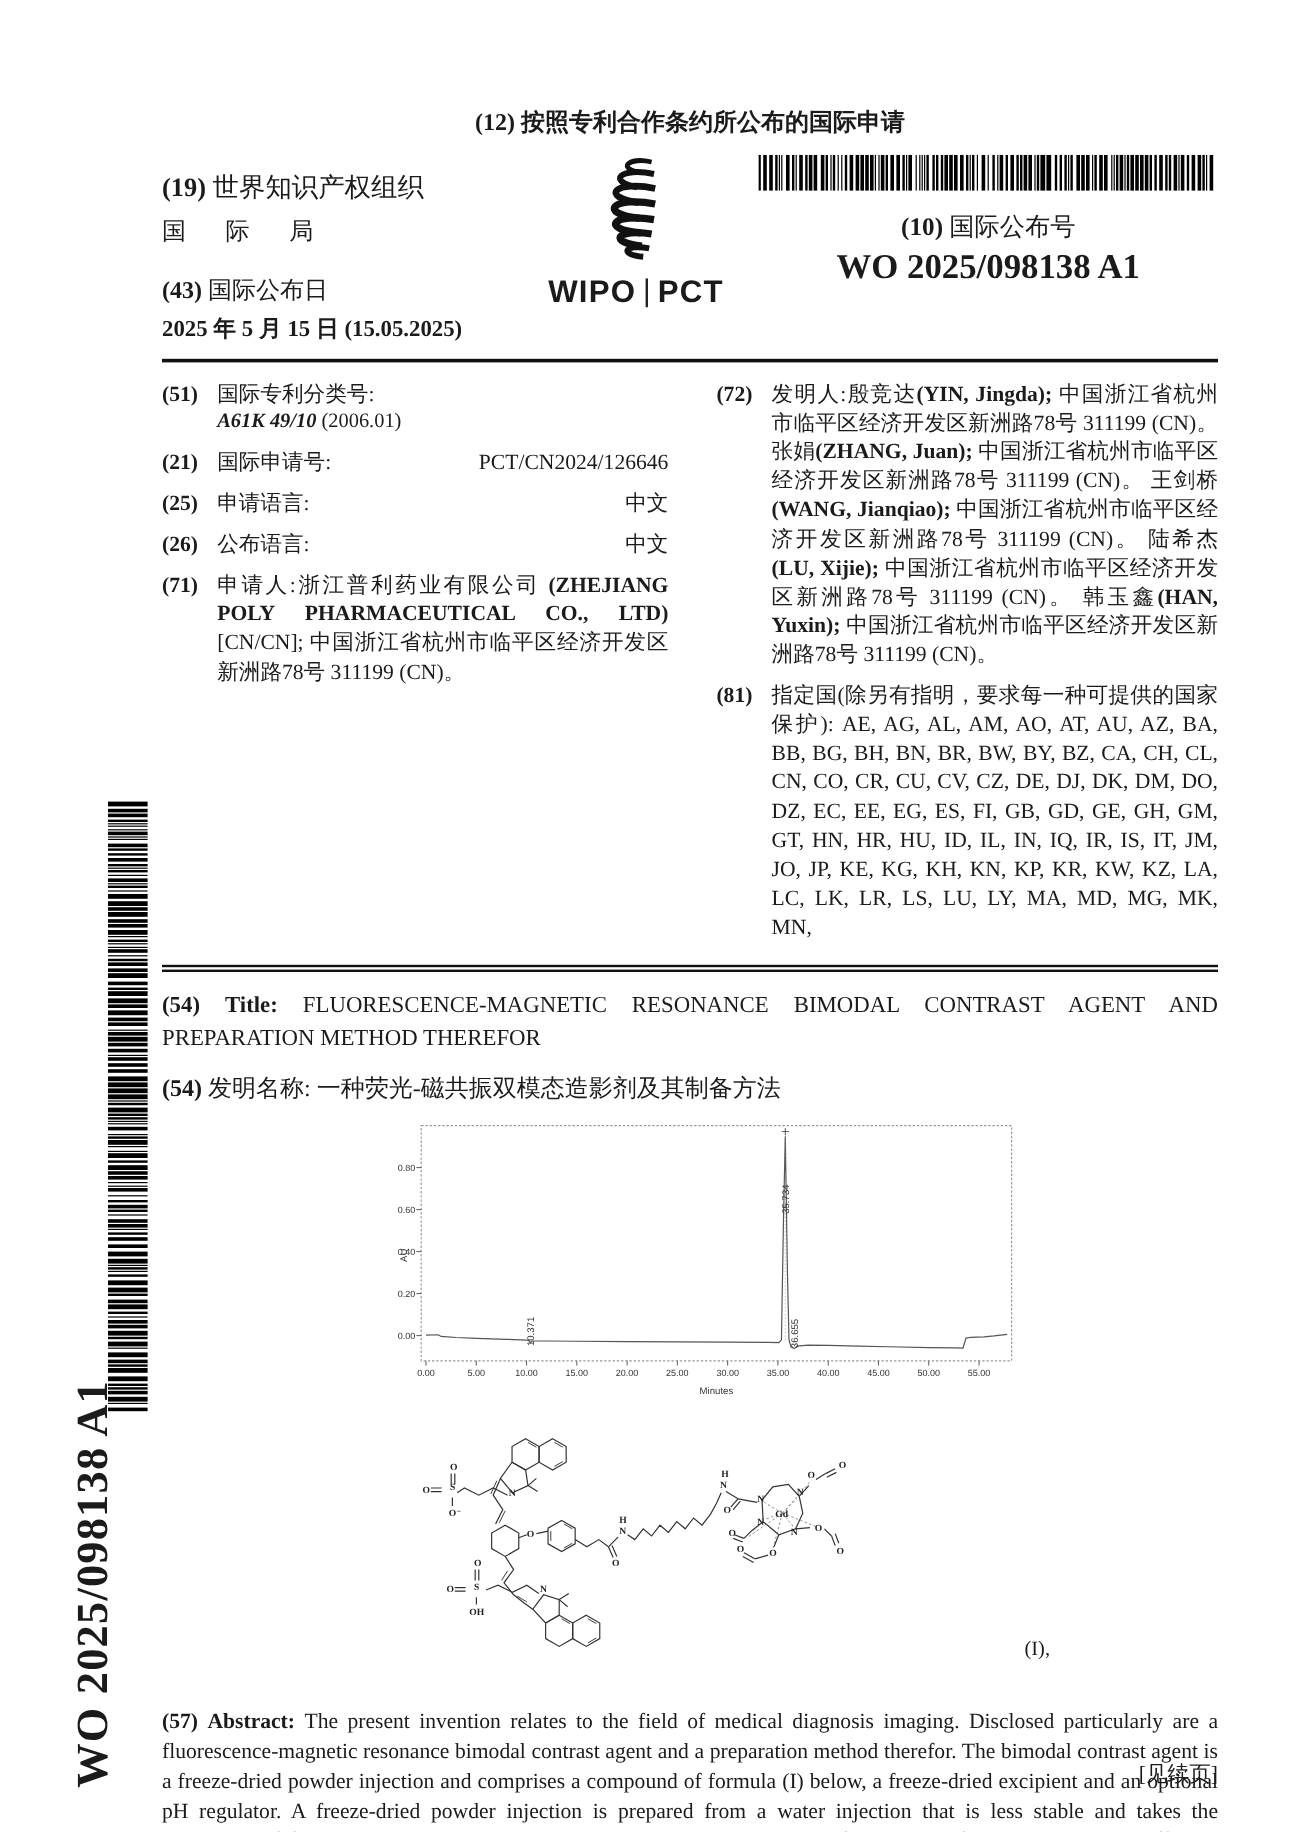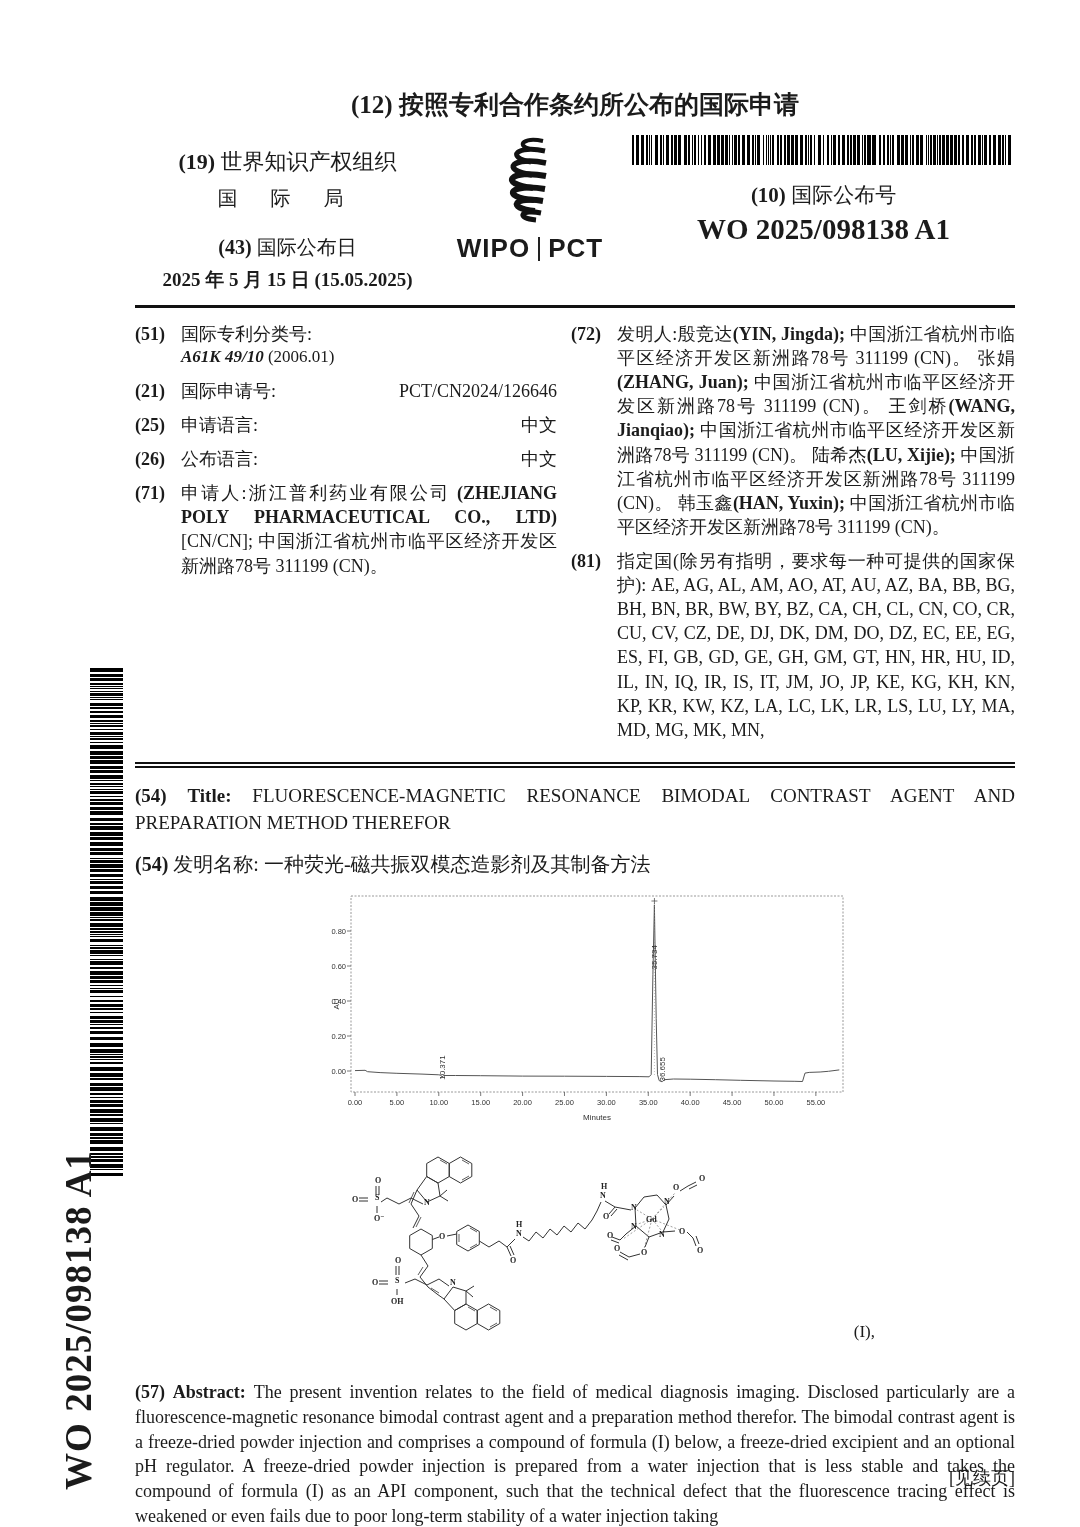--- a/index.html
+++ b/index.html
@@ -19,42 +19,42 @@
   .side-pubno {
     position:absolute; left:58px; top:1175px; width:40px; height:290px;
   }
   .side-pubno span {
     position:absolute; left:50%; top:50%;
     transform:translate(-50%,-50%) rotate(-90deg);
     white-space:nowrap; font-weight:bold; font-size:37px; letter-spacing:1px;
   }
   
   .main { position:absolute; left:135px; top:88px; width:880px; }
-  .kind-line { text-align:center; font-weight:bold; font-size:25px; }
+  .kind-line { text-align:center; font-weight:bold; font-size:20px; }
   .header-row { display:flex; margin-top:14px; align-items:flex-start; }
-  .hl { width:305px; text-align:center; padding-top:12px; }
+  .hl { width:305px; text-align:left; padding-top:12px; }
   .hl .org1 { font-size:22px; }
   .hl .org2 { font-size:20px; letter-spacing:14px; margin-top:8px; }
   .hl .date1 { font-size:20px; margin-top:22px; }
   .hl .date2 { font-size:19px; font-weight:bold; margin-top:6px; }
   .hc { width:180px; text-align:center; }
   .hc .wordmark { font-family:"Liberation Sans","DejaVu Sans",sans-serif;
      font-weight:bold; font-size:26px; letter-spacing:1px; margin-top:2px;
      display:flex; justify-content:center; align-items:center; gap:8px; }
   .hc .sep { display:inline-block; width:2px; height:24px; background:#222; }
   .hr2 { flex:1; padding-left:12px; }
   .top-barcode { height:30px; width:100%; display:flex; align-items:stretch; overflow:hidden; }
   .top-barcode .bar { background:#000; height:100%; flex:none; }
   .pubno-label { text-align:center; font-size:21px; margin-top:16px; }
   .pubno-value { text-align:center; font-size:29px; font-weight:bold; margin-top:4px; }
   .b { font-weight:bold; }
   .bi { font-weight:bold; font-style:italic; }
   .rule { border-top:3px solid #111; margin-top:12px; }
   
-  .cols { display:flex; margin-top:14px; }
+  .cols { display:flex; margin-top:14px;gap:26px; }
   .col-l { width:436px; padding-right:14px; }
   .col-r { flex:1; }
   .frow { display:flex; margin-bottom:10px; font-size:18px; line-height:1.34; }
   .fnum { width:46px; flex:none; font-weight:bold; }
   .fbody { flex:1;font-family:Liberation Serif, serif; }
   .kv { display:flex; justify-content:space-between; }
   .ipc-row { display:flex; gap:26px; font-size:17px; }
   .pri-row { display:flex; justify-content:space-between; font-size:17px; padding-right:4px; }
   .just { text-align:justify; }
   

